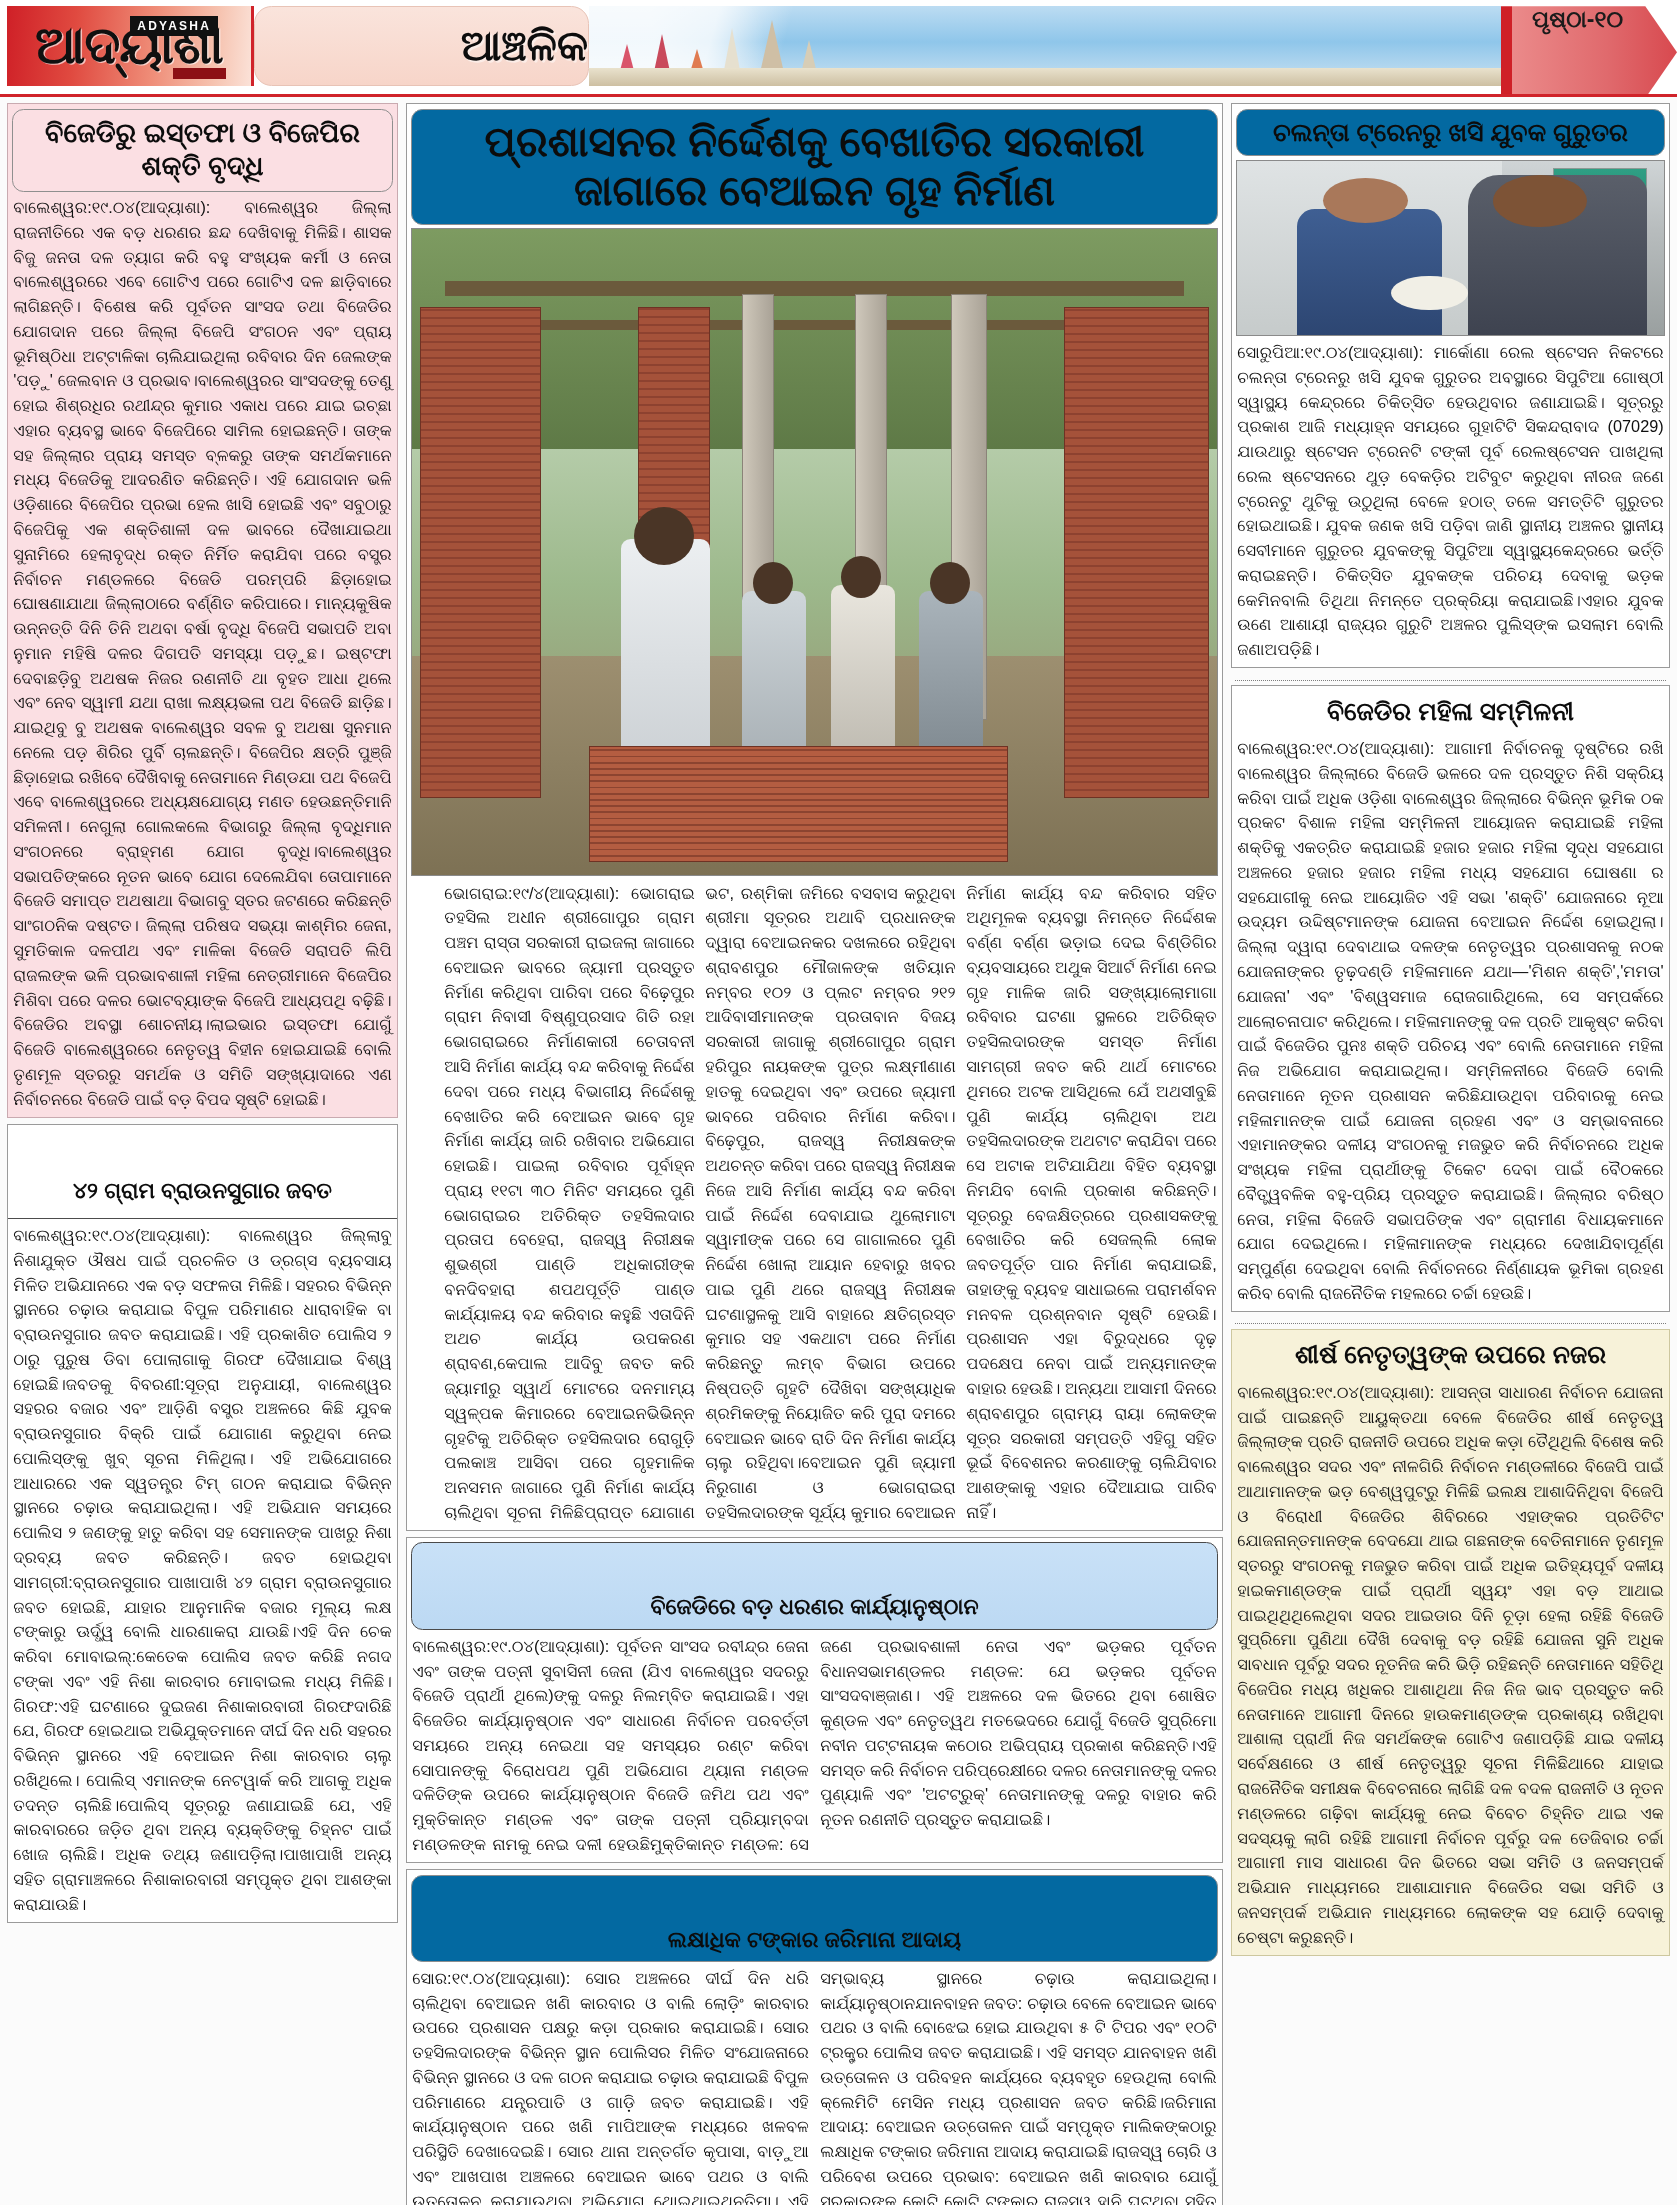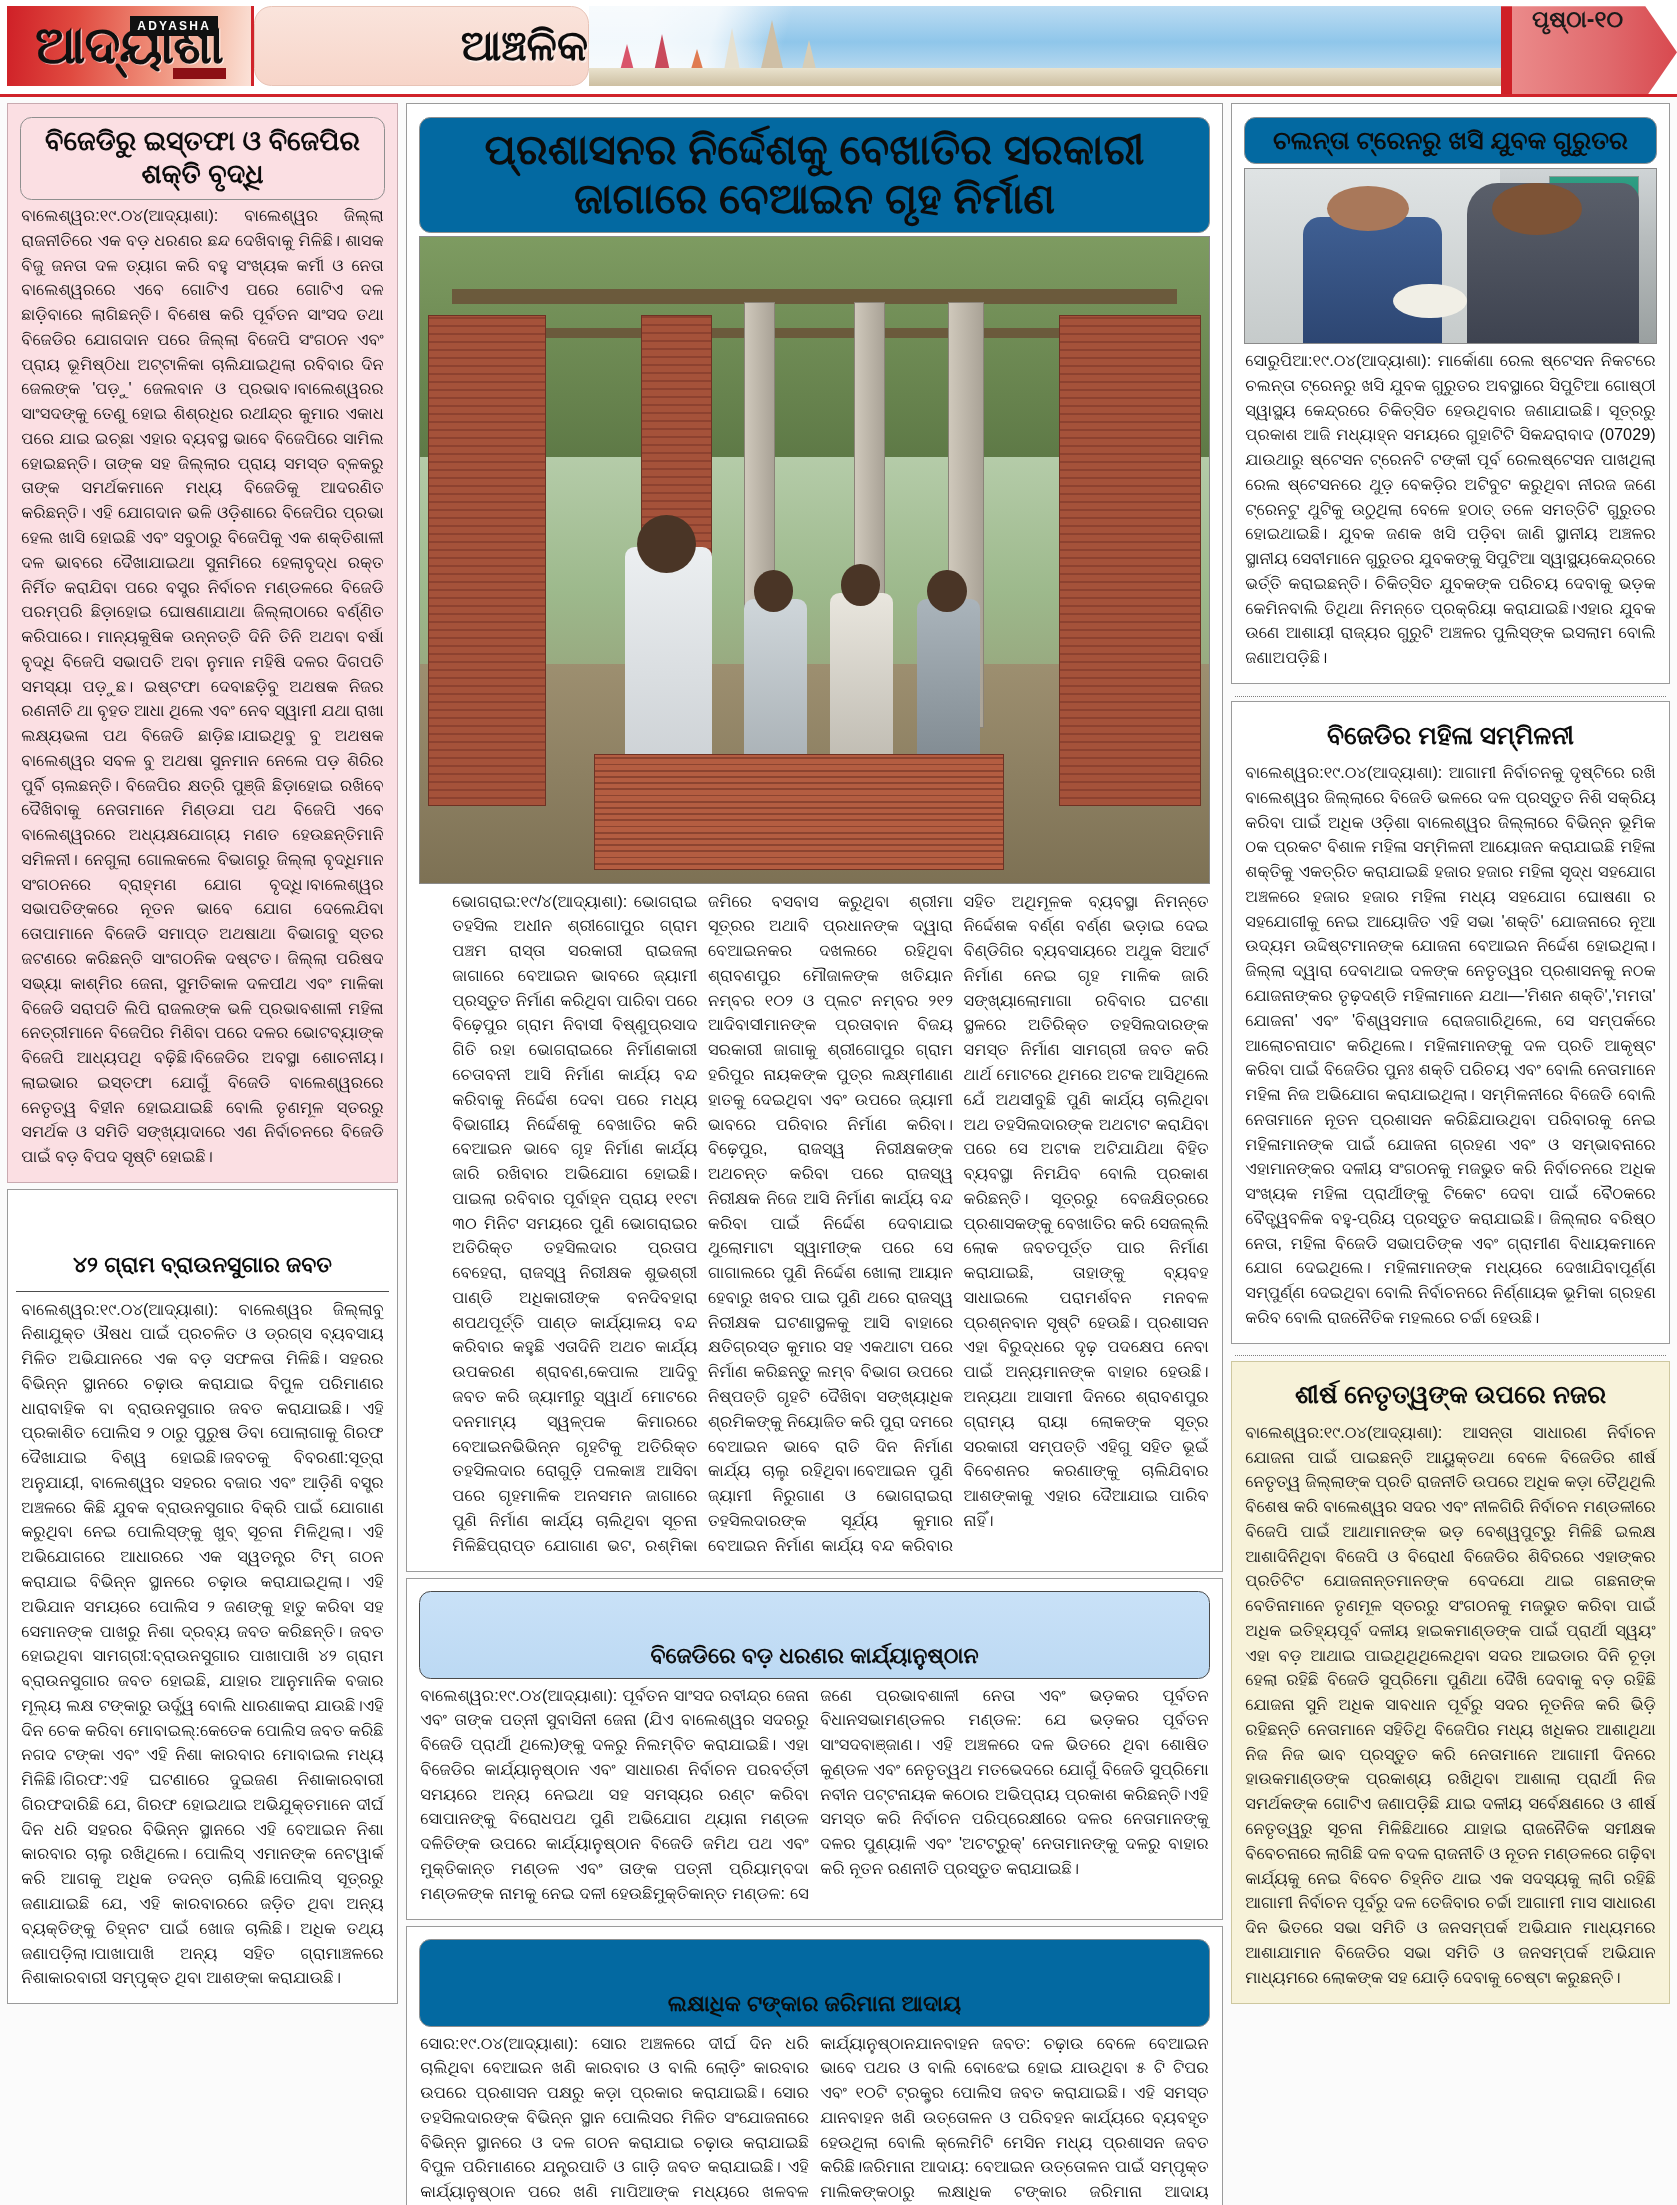--- a/index.html
+++ b/index.html
@@ -179,21 +179,21 @@
 
   .col-left, .col-center, .col-right {
     display: flex;
     flex-direction: column;
   }
 
   
   .article {
     border: 0.9px solid #9a9a9a;
     background: #fff;
-    padding: 8px;
+    padding: 0;
     margin-bottom: 6.2px;
   }
   .article.tint-pink  { background: #fbdfe3; border-color: #c9aab0; }
   .article.tint-cream { background: #f7f2d9; border-color: #cdc79f; }
   .article.plain      { background: #fff; }
 
   .hl-box {
     border-radius: 11.5px;
     border: 0.9px solid #8f8f8f;
     margin: 4.4px 4.4px 3.5px 4.4px;

